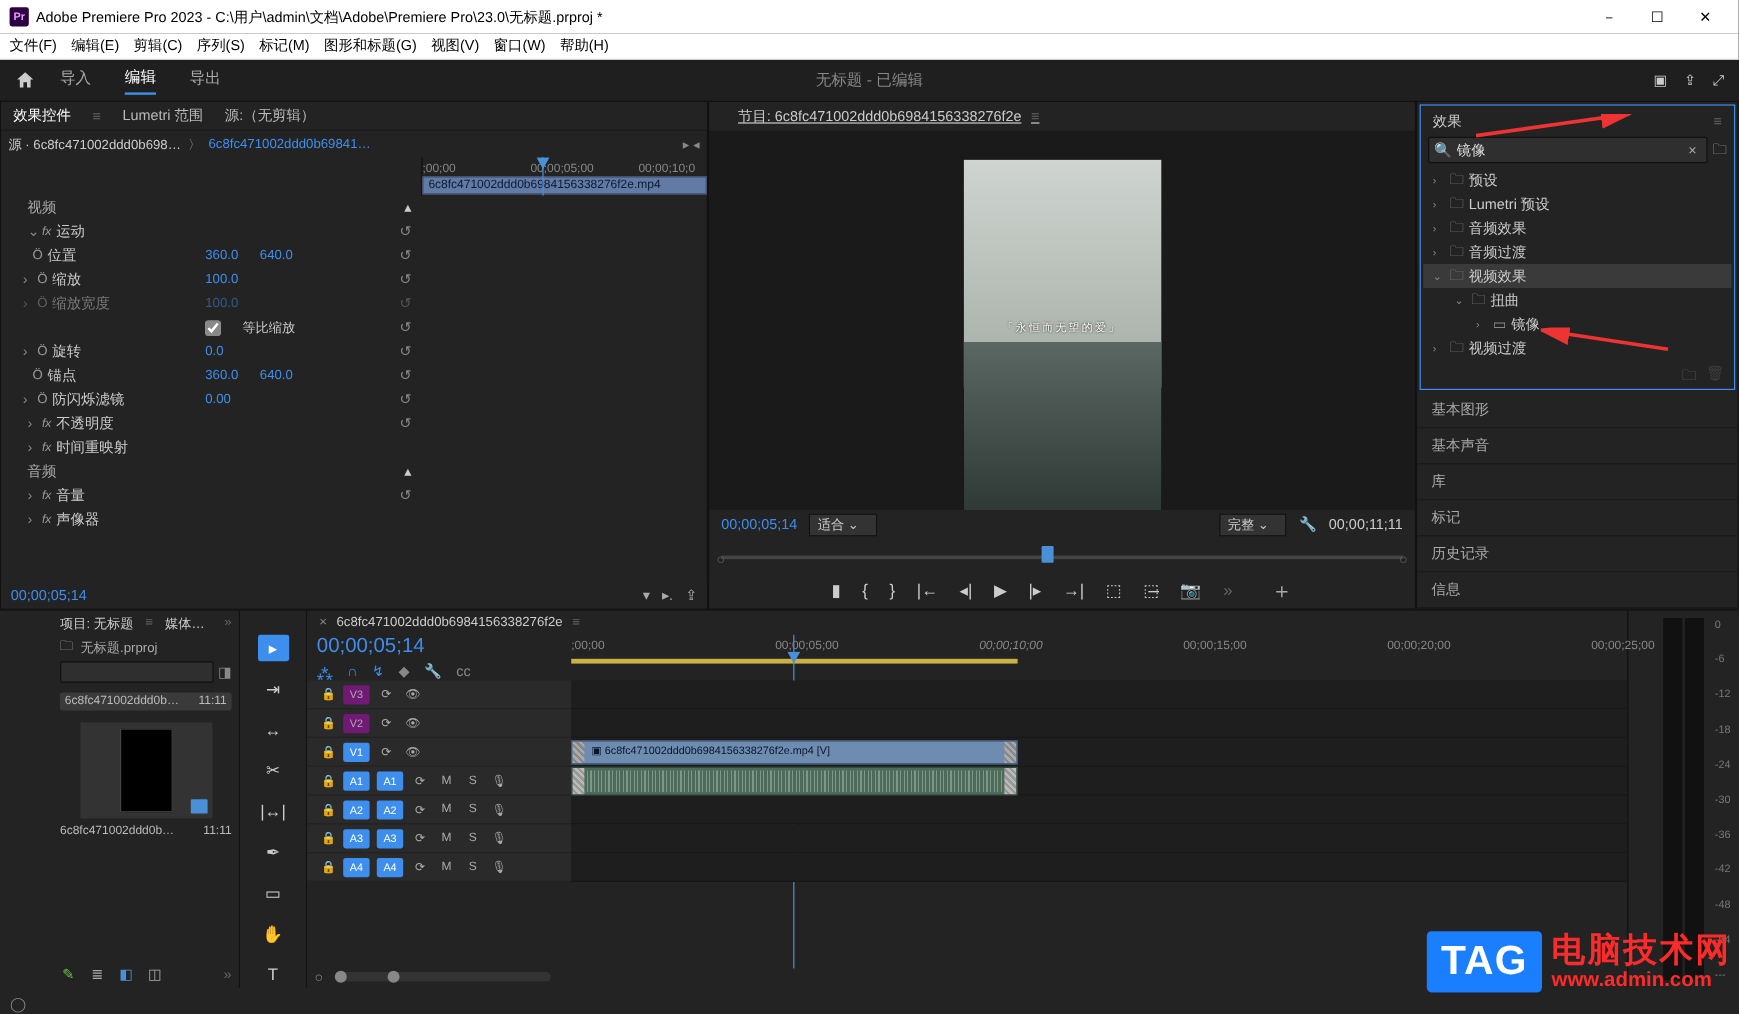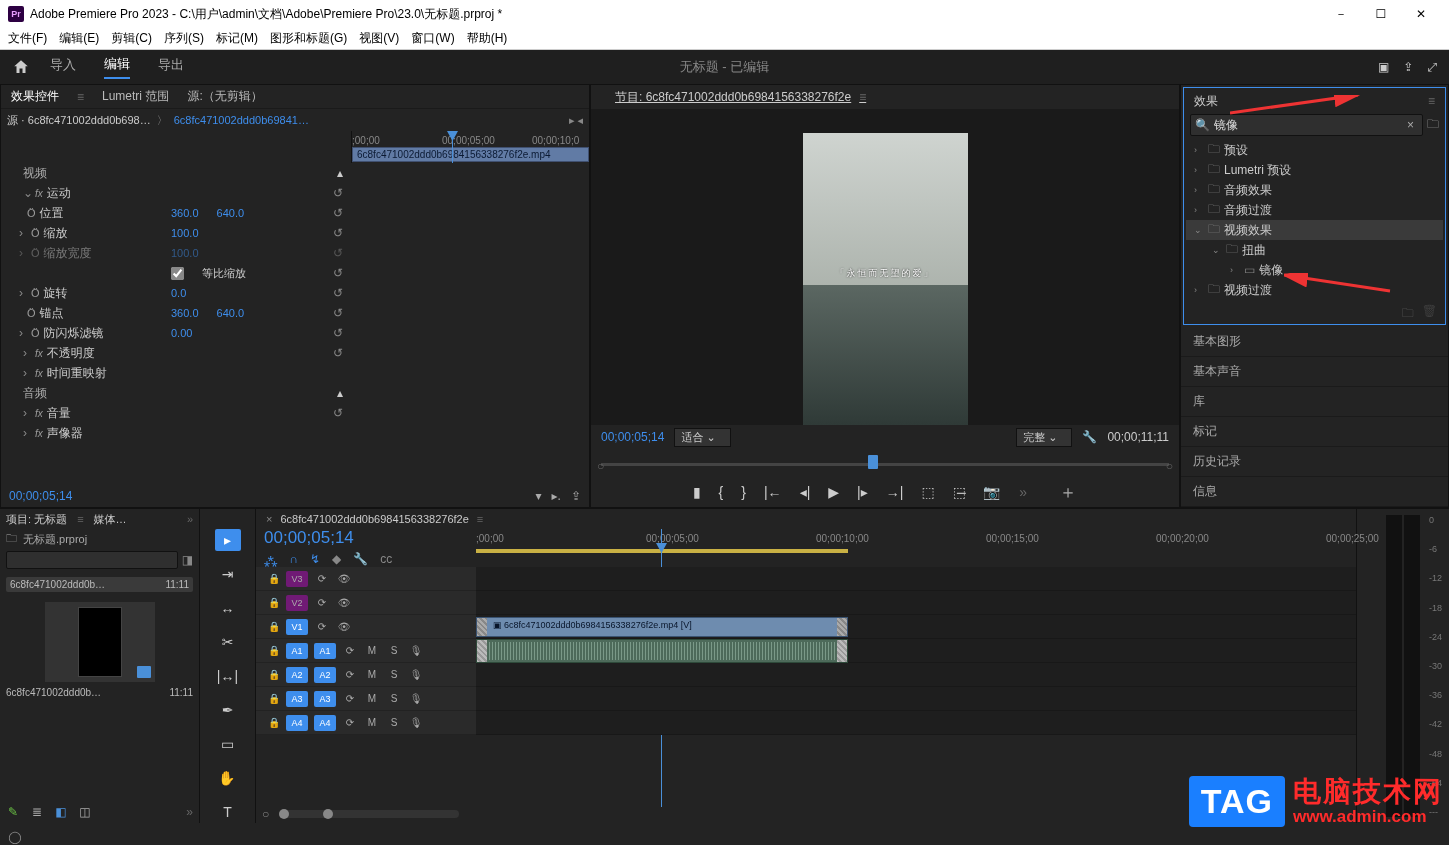--- a/index.html
+++ b/index.html
@@ -72,21 +72,21 @@
 .fx-search .x { color: #aaa; cursor: pointer; padding: 0 4px; }
 .fx-tree { padding: 2px 0; }
 .fx-item { height: 20px; display: flex; align-items: center; gap: 4px; padding-left: 8px; color: #ccc; cursor: pointer; }
 .fx-item.sel { background: #3a3a3a; }
 .fx-item .folder { color: #888; }
 .fx-item .chev { width: 10px; color: #888; font-size: 9px; }
 .fx-footer { height: 20px; padding: 2px 6px; display: flex; justify-content: flex-end; gap: 8px; color: #666; }
 .stack-panels .sp { height: 30px; display: flex; align-items: center; padding: 0 12px; color: #aaa; border-bottom: 1px solid #1a1a1a; cursor: pointer; }
 
 .lower { display: grid; grid-template-columns: 200px 56px 1fr 93px; height: 296px; border-top: 1px solid #111; }
-.project-panel { background: #232323; border-right: 1px solid #111; display: flex; flex-direction: column; }
+.project-panel { background: #232323; border-right: 1px solid #111; display: flex; flex-direction: column; padding-left: 44px; }
 .proj-header { height: 20px; display: flex; align-items: center; padding: 0 6px; gap: 10px; font-size: 11px; }
 .proj-sub { height: 20px; padding: 2px 6px; display: flex; align-items: center; gap: 6px; color: #aaa; font-size: 11px; }
 .proj-search-row { display: flex; align-items: center; gap: 4px; padding: 2px 6px; }
 .proj-search-row .srch { flex: 1; height: 18px; background: #2f2f2f; border: 1px solid #111; border-radius: 2px; }
 .proj-items { flex: 1; padding: 6px; display: flex; flex-direction: column; gap: 6px; overflow: hidden; }
 .proj-item { }
 .proj-item .line { display: flex; justify-content: space-between; font-size: 10px; color: #bbb; padding: 1px 0; }
 .proj-thumb { width: 110px; height: 80px; background: #333; margin: 4px auto; display: flex; align-items: center; justify-content: center; position: relative; }
 .proj-thumb .inner { width: 44px; height: 70px; background: #000; border: 1px solid #444; }
 .proj-thumb .seq-icon { position: absolute; right: 4px; bottom: 4px; width: 14px; height: 12px; background: #4a90d9; border-radius: 1px; }
@@ -553,21 +553,21 @@
           <span style="color:#3e8eed">↯</span>
           <span>◆</span>
           <span>🔧</span>
           <span>cc</span>
         </div>
       </div>
       <div class="tl-ruler-area">
         <div class="tl-ruler" id="tl-ruler">
             <span class="t" style="left: 0px;">;00;00</span>
             <span class="t" style="left: 170px;">00;00;05;00</span>
-            <span class="t" style="left: 340px;">00;00;10;00</span>
+            <span class="t" style="left: 340px; font-style: italic;">00;00;10;00</span>
             <span class="t" style="left: 510px;">00;00;15;00</span>
             <span class="t" style="left: 680px;">00;00;20;00</span>
             <span class="t" style="left: 850px;">00;00;25;00</span>
           </div>
         <div class="tl-yellow"></div>
         <div class="tl-playhead">
             <div class="head"></div>
           </div>
       </div>
     </div>

